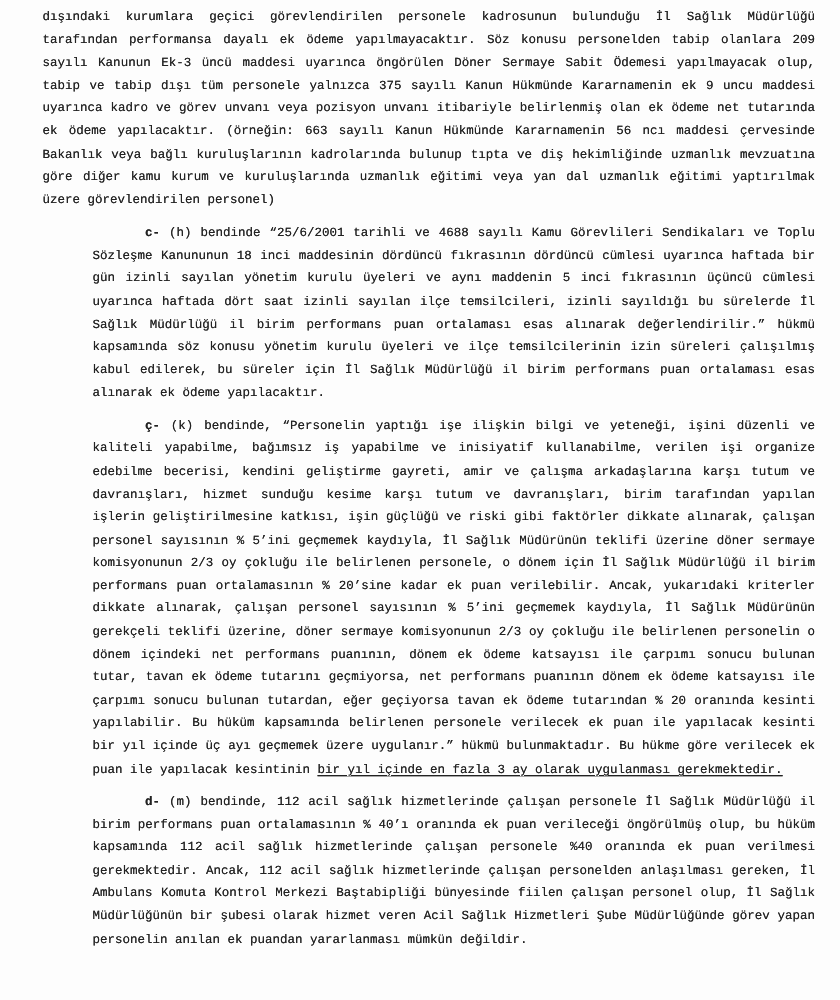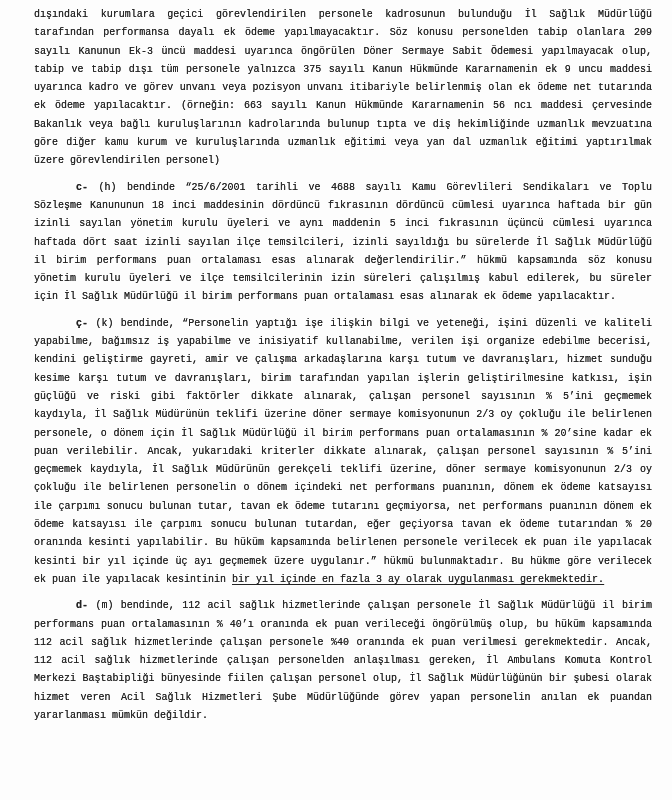--- a/index.html
+++ b/index.html
@@ -27,20 +27,21 @@
   }
   .doc-body p.para {
     margin: 0 0 0 0;
     padding: 0;
   }
   .doc-body p.para + p.para {
     margin-top: 8px;
   }
   .doc-body p.indent {
     text-indent: 42px;
+    margin-left: 40px;
   }
   .seg-bold {
     font-weight: bold;
   }
   .seg-underline {
     text-decoration: underline;
     text-decoration-thickness: 1px;
     text-underline-offset: 2px;
   }
 </style>

